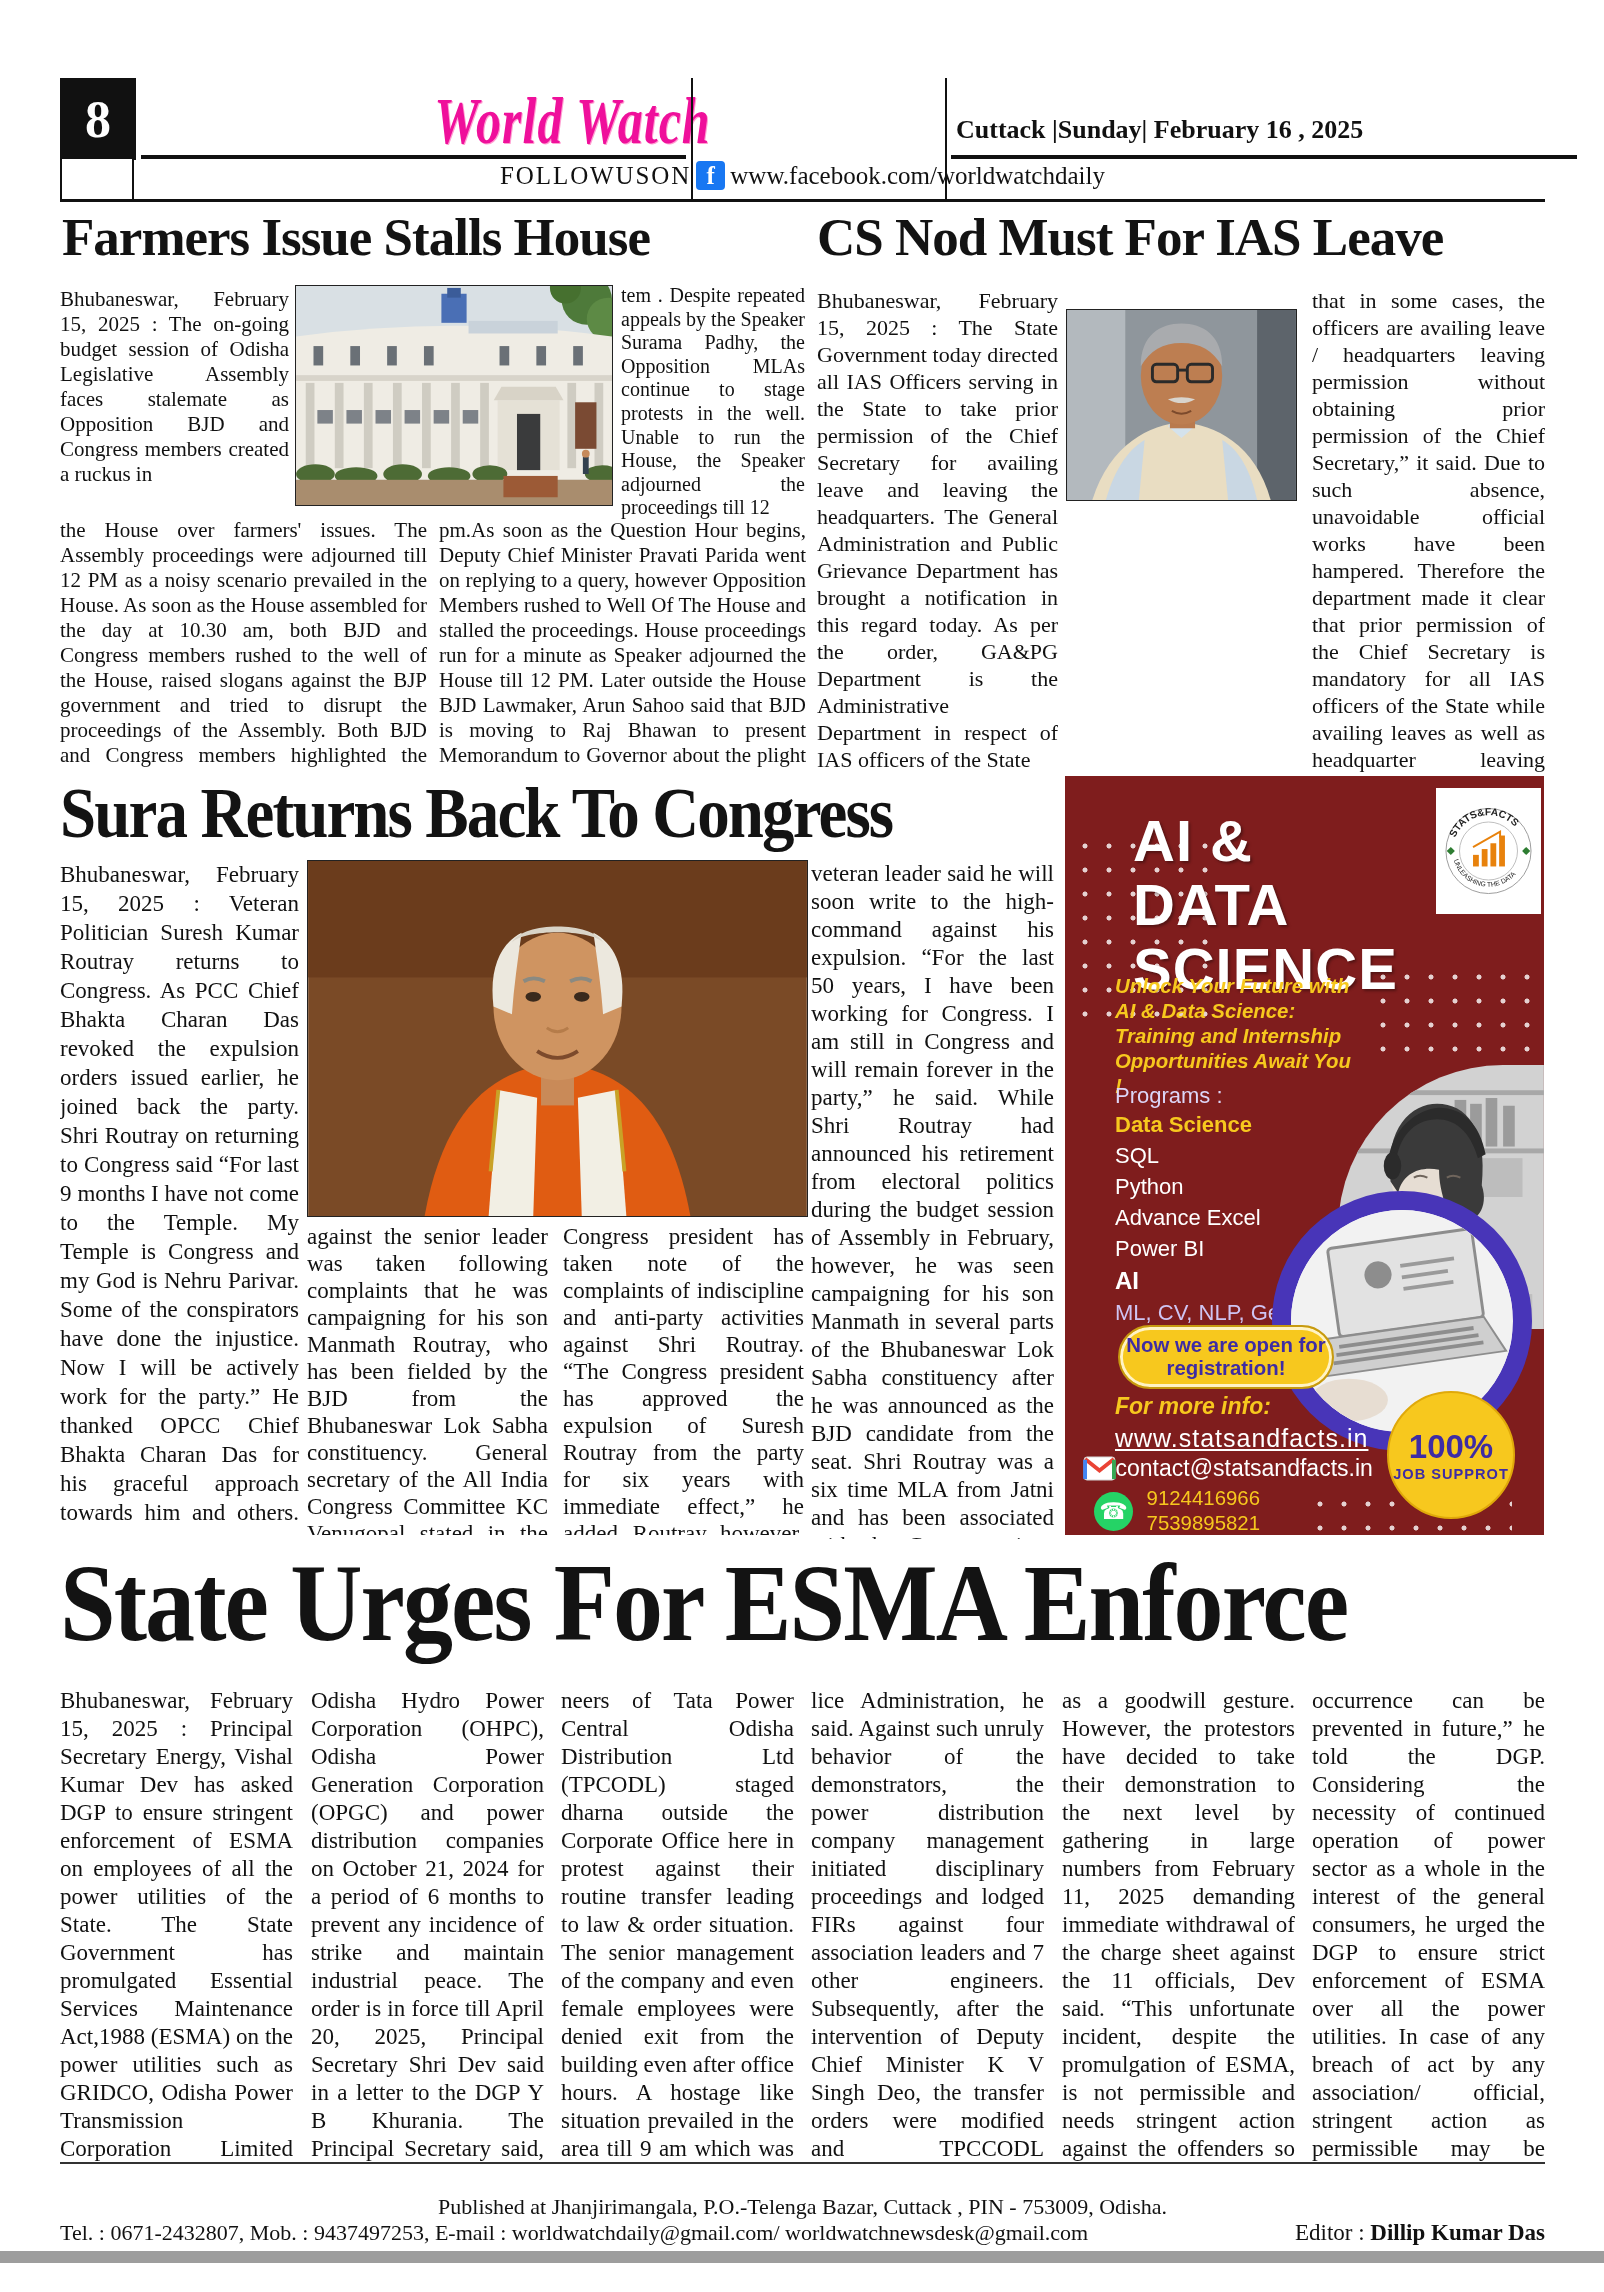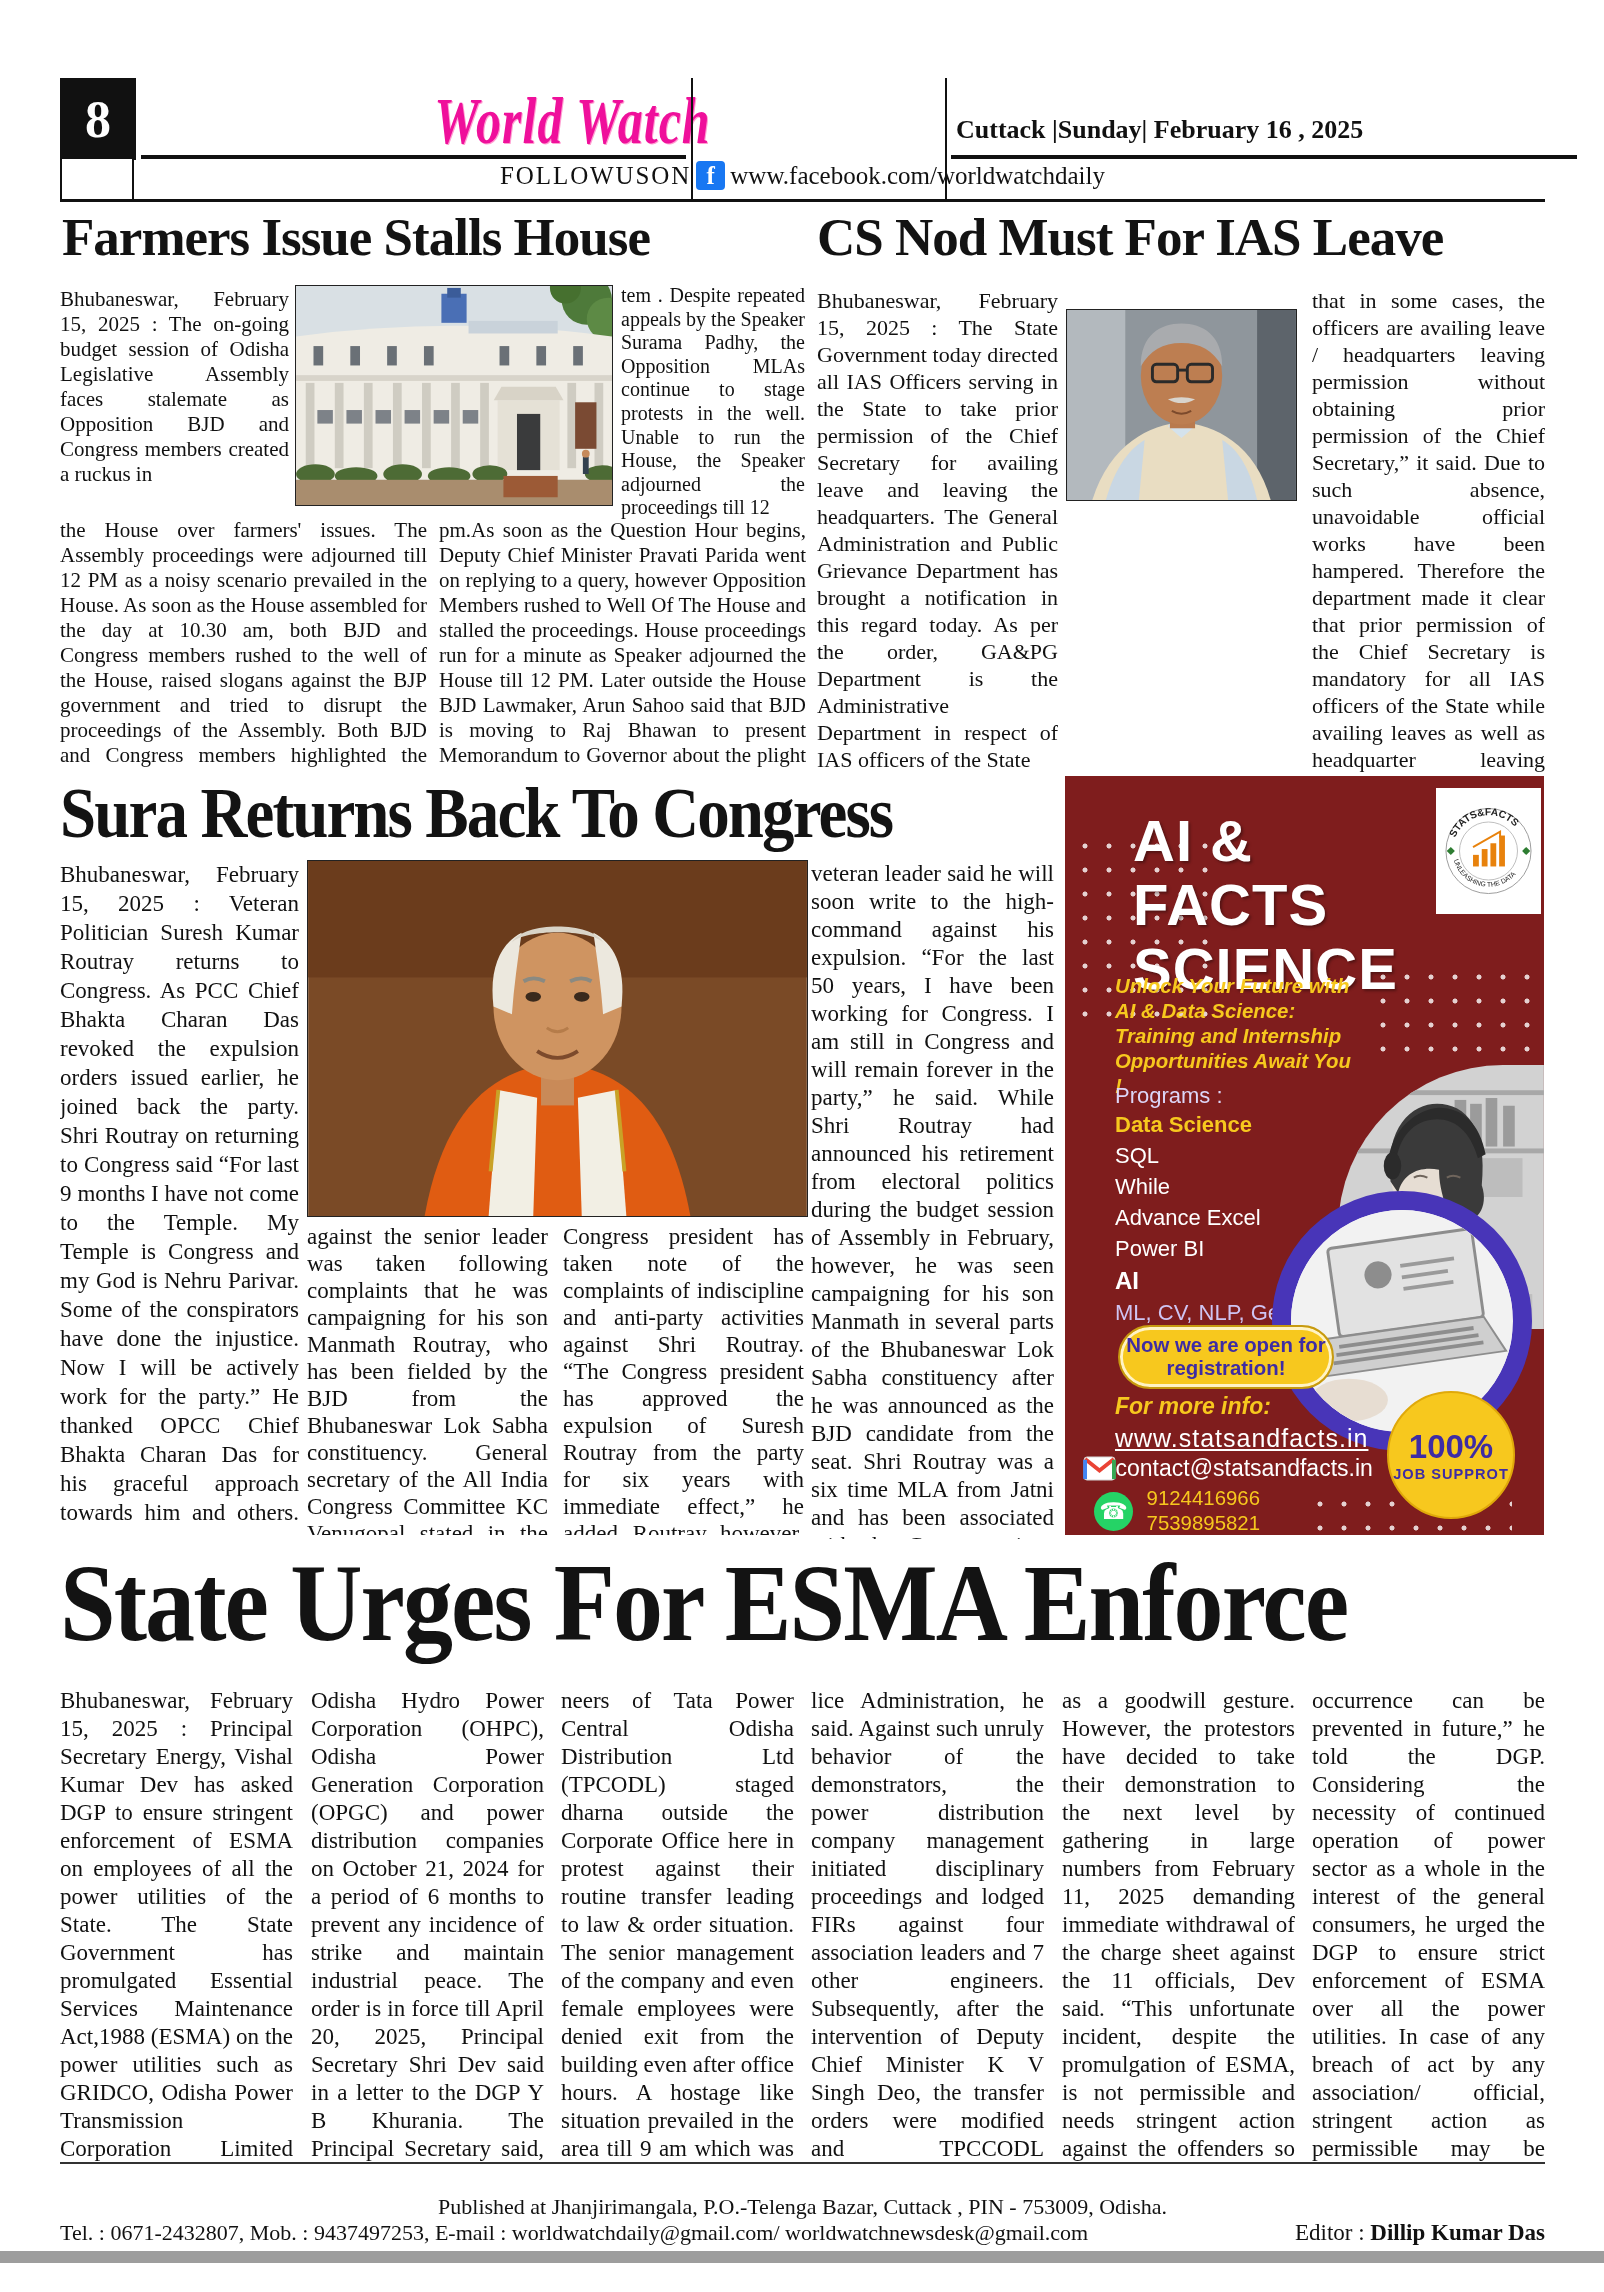--- a/index.html
+++ b/index.html
@@ -251,21 +251,21 @@
   <div class="abs col sura-col3">Congress president has taken note of the complaints of indiscipline and anti-party activities against Shri Routray. “The Congress president has approved the expulsion of Suresh Routray from the party for six years with immediate effect,” he added. Routray, however, said that the party action against him was unjustified. The</div>
   <div class="abs col sura-col4">veteran leader said he will soon write to the high-command against his expulsion. “For the last 50 years, I have been working for Congress. I am still in Congress and will remain forever in the party,” he said. While Shri Routray had announced his retirement from electoral politics during the budget session of Assembly in February, however, he was seen campaigning for his son Manmath in several parts of the Bhubaneswar Lok Sabha constituency after he was announced as the BJD candidate from the seat. Shri Routray was a six time MLA from Jatni and has been associated with the Congress since over five decades . Tathya</div>
 
   <div class="abs ad">
     <div class="abs dots" style="left:7.8px;top:58px;width:146px;height:184px;"></div>
     <div class="abs dots" style="left:306px;top:189px;width:165px;height:87px;"></div>
     <div class="abs dots" style="left:243px;top:716px;width:204px;height:39px;"></div>
 
     <div class="abs ad-title">
       <div>AI &amp;</div>
-      <div>FACTS</div>
+      <div>DATA</div>
       <div>SCIENCE</div>
     </div>
 
     <div class="abs ad-logo">
       <svg width="97" height="116" viewBox="0 0 100 120">
         <circle cx="50" cy="60" r="44" fill="#fff" stroke="#9a9a9a" stroke-width="1"></circle>
         <circle cx="50" cy="60" r="30" fill="none" stroke="#bdbdbd" stroke-width="1"></circle>
         <defs>
           <path id="logoTop" d="M50,60 m-37,0 a37,37 0 1,1 74,0"></path>
           <path id="logoBot" d="M50,60 m-37,0 a37,37 0 1,0 74,0"></path>
@@ -286,21 +286,21 @@
         <rect x="8" y="57" width="6" height="6" fill="#2e7d32" transform="rotate(45 11 60)"></rect>
         <rect x="86" y="57" width="6" height="6" fill="#2e7d32" transform="rotate(45 89 60)"></rect>
       </svg>
     </div>
 
     <div class="abs ad-tagline">Unlock Your Future with AI &amp; Data Science:  Training and Internship Opportunities Await You !</div>
     <div class="abs ad-programs-label">Programs :</div>
 
     <div class="abs ad-prog yellow" style="top:336px;">Data Science</div>
     <div class="abs ad-prog" style="top:367px;">SQL</div>
-    <div class="abs ad-prog" style="top:398px;">While</div>
+    <div class="abs ad-prog" style="top:398px;">Python</div>
     <div class="abs ad-prog" style="top:429px;">Advance Excel</div>
     <div class="abs ad-prog" style="top:460px;">Power BI</div>
     <div class="abs ad-prog bold" style="top:491px;">AI</div>
     <div class="abs ad-prog lav" style="top:524px;">ML, CV, NLP, Gen AI</div>
 
     <div class="abs ad-girl">
       <svg width="206" height="264" viewBox="0 0 212 272">
         <rect width="212" height="272" fill="#d2d2d2"></rect>
         <rect x="0" y="26" width="212" height="5" fill="#a8a8a8"></rect>
         <rect x="0" y="86" width="212" height="5" fill="#a8a8a8"></rect>

